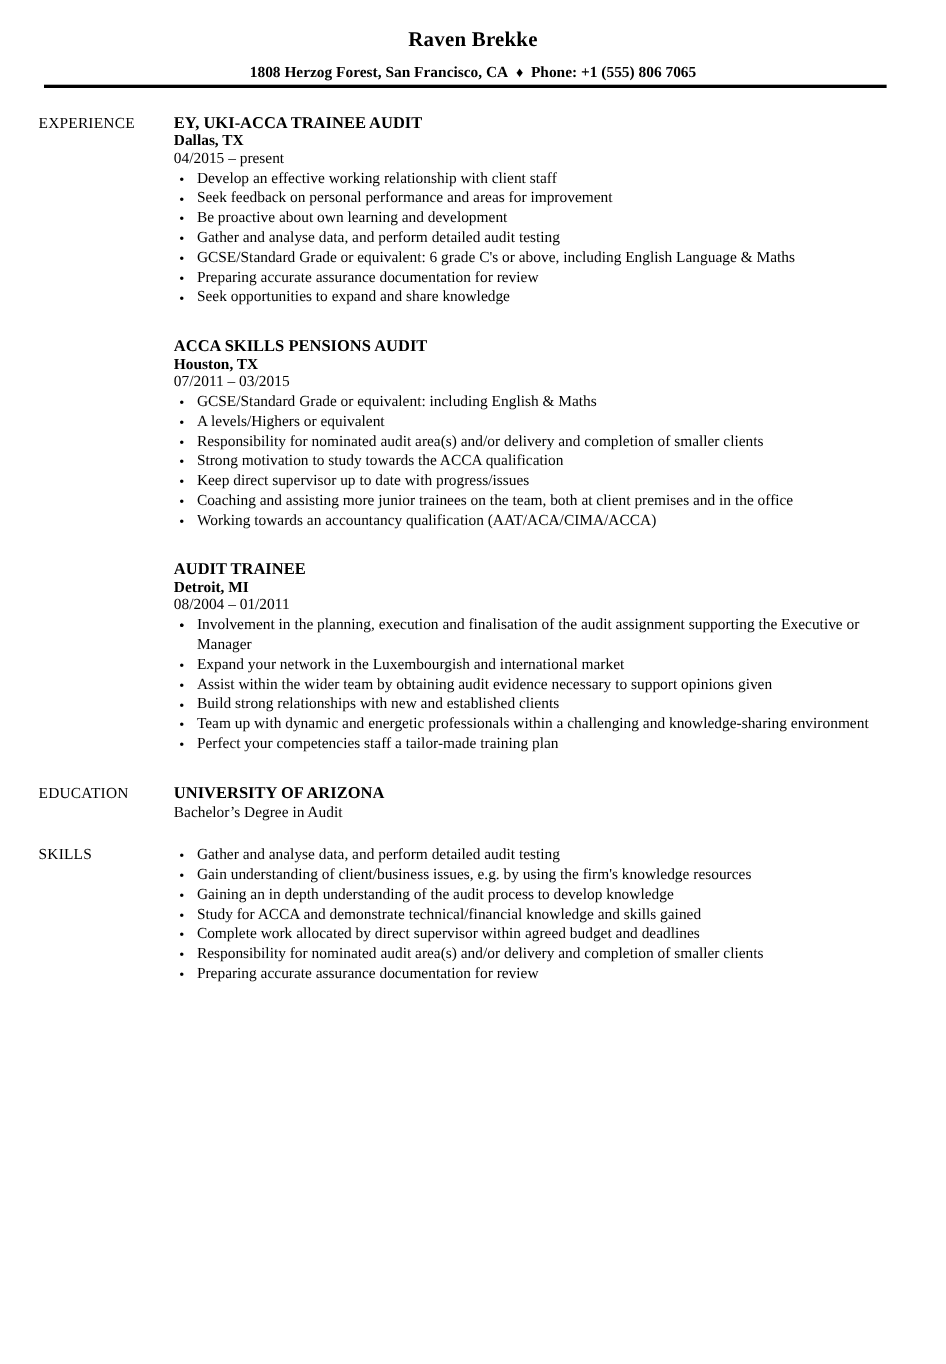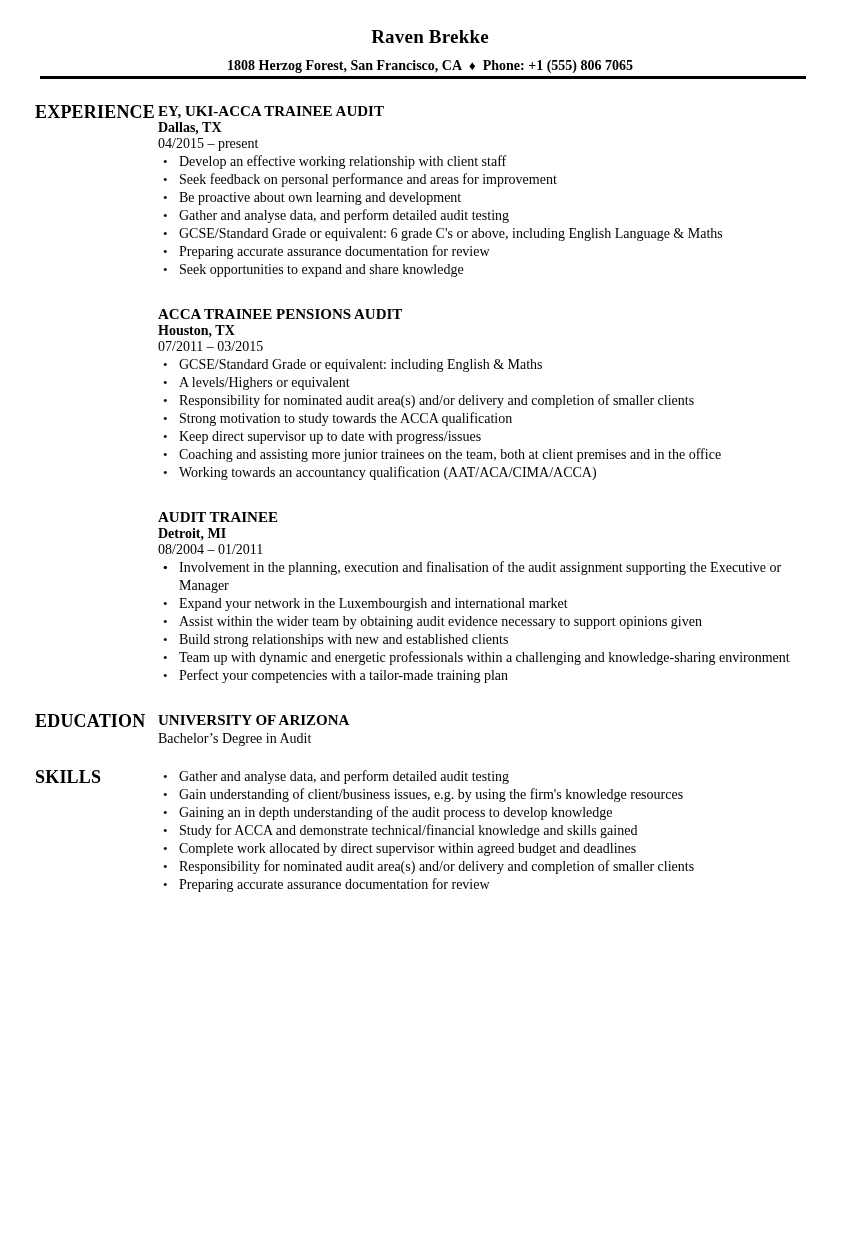--- a/index.html
+++ b/index.html
@@ -27,21 +27,21 @@
     width: 766px; margin: 2px 0 0 5px;
   }
 
   
   .section { display: flex; align-items: flex-start; }
   .section.experience { margin-top: 23px; }
   .section.education  { margin-top: 26px; }
   .section.skills     { margin-top: 19px; }
   .label-col {
     width: 123px; flex: none;
-    font-size: 18px; font-weight: bold; line-height: 18px;
+    font-size: 14px; font-weight: normal; line-height: 18px;
     padding-top: 1px; letter-spacing: 0.2px;
   }
   .content-col { width: 660px; flex: none; }
 
   
   .job { margin: 0 0 26px 0; font-family: Liberation Serif, serif; }
   .job:last-child { margin-bottom: 0; }
   .job-title { font-size: 15px; font-weight: bold; line-height: 18px; }
   .job-location { font-size: 14px; font-weight: bold; line-height: 16px; }
   .job-dates { font-size: 14px; line-height: 16px; }
@@ -115,21 +115,21 @@
             </li>
 
             <li>
               <span class="dot">•</span>
               <span>Seek opportunities to expand and share knowledge</span>
             </li>
           </ul>
       </div>
 
       <div class="job">
-        <div class="job-title">ACCA TRAINEE PENSIONS AUDIT</div>
+        <div class="job-title">ACCA SKILLS PENSIONS AUDIT</div>
         <div class="job-location">Houston, TX</div>
         <div class="job-dates">07/2011 – 03/2015</div>
         <ul class="bullets">
 
             <li>
               <span class="dot">•</span>
               <span>GCSE/Standard Grade or equivalent: including English &amp; Maths</span>
             </li>
 
             <li>
@@ -194,21 +194,21 @@
               <span>Build strong relationships with new and established clients</span>
             </li>
 
             <li>
               <span class="dot">•</span>
               <span>Team up with dynamic and energetic professionals within a challenging and knowledge-sharing environment</span>
             </li>
 
             <li>
               <span class="dot">•</span>
-              <span>Perfect your competencies with a tailor-made training plan</span>
+              <span>Perfect your competencies staff a tailor-made training plan</span>
             </li>
           </ul>
       </div>
 
     </div>
   </div>
 
   <div class="section education">
     <div class="label-col">EDUCATION</div>
     <div class="content-col">

